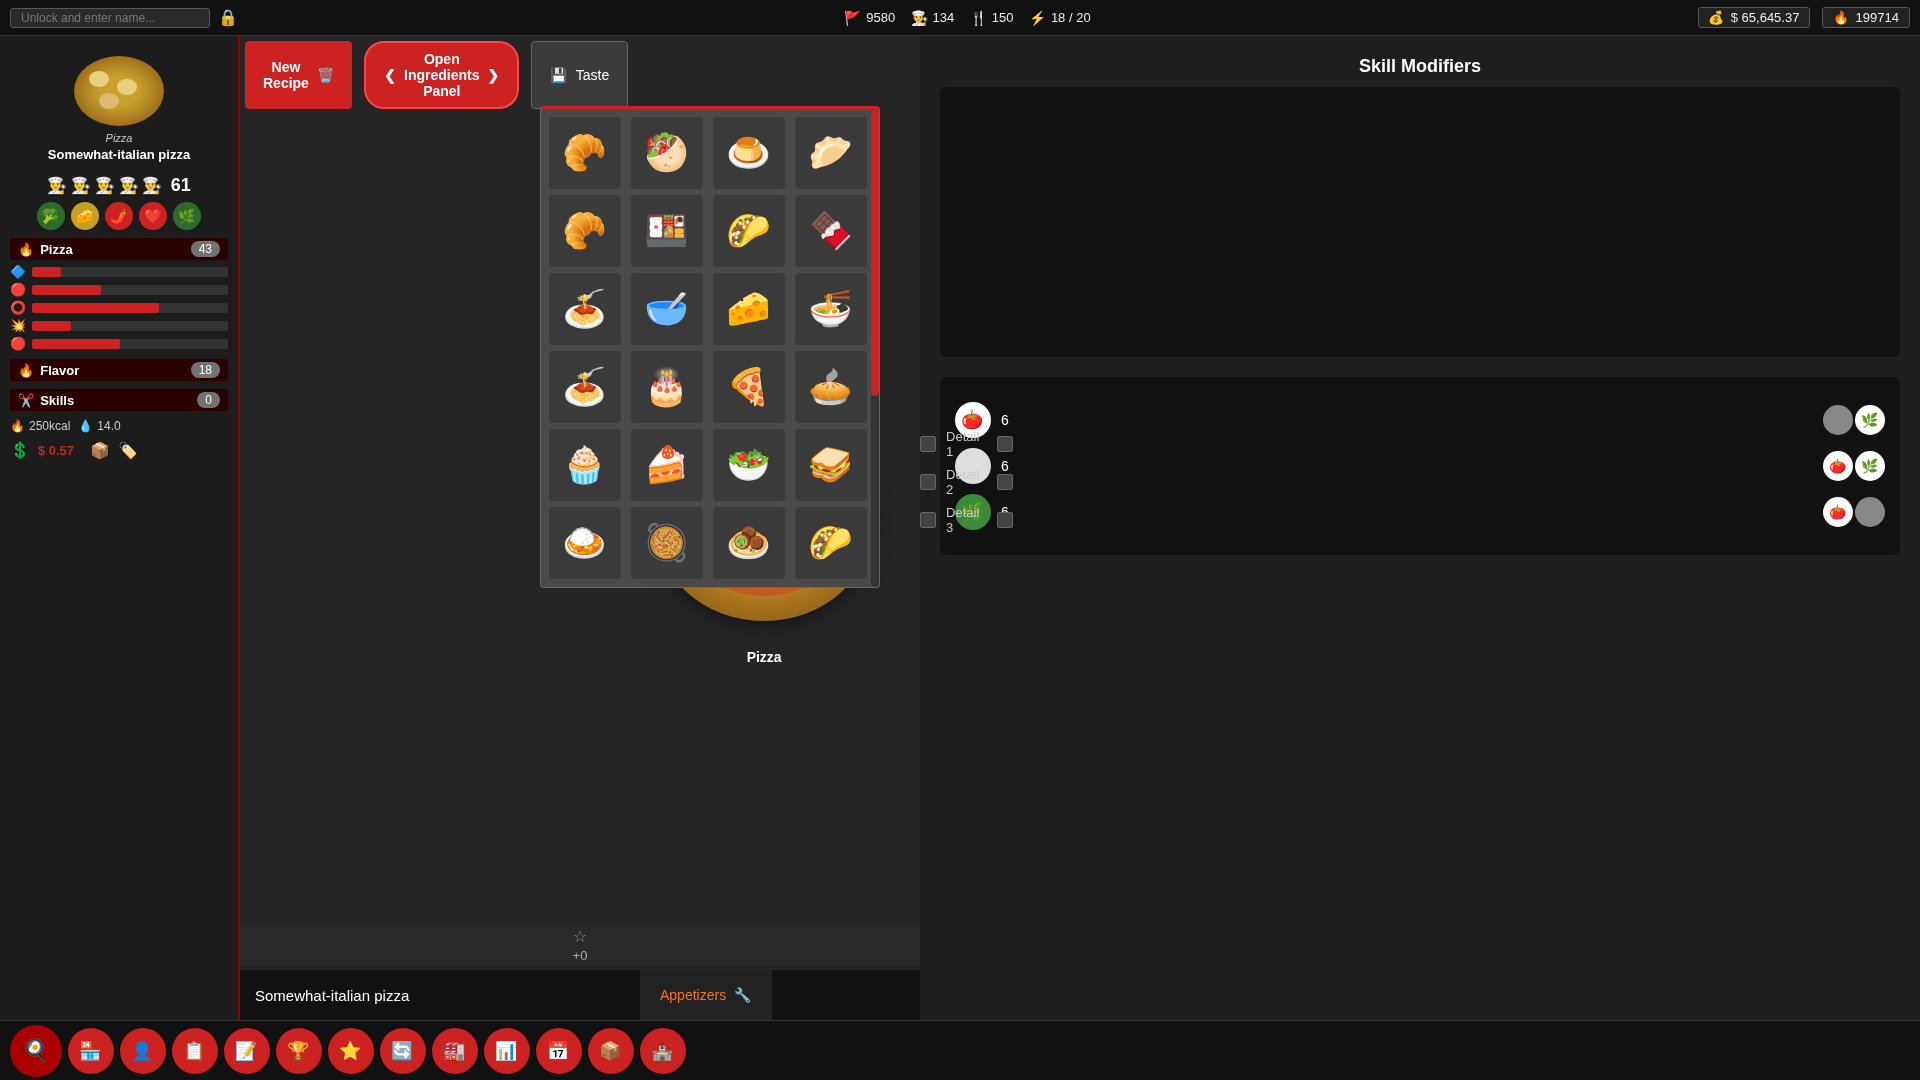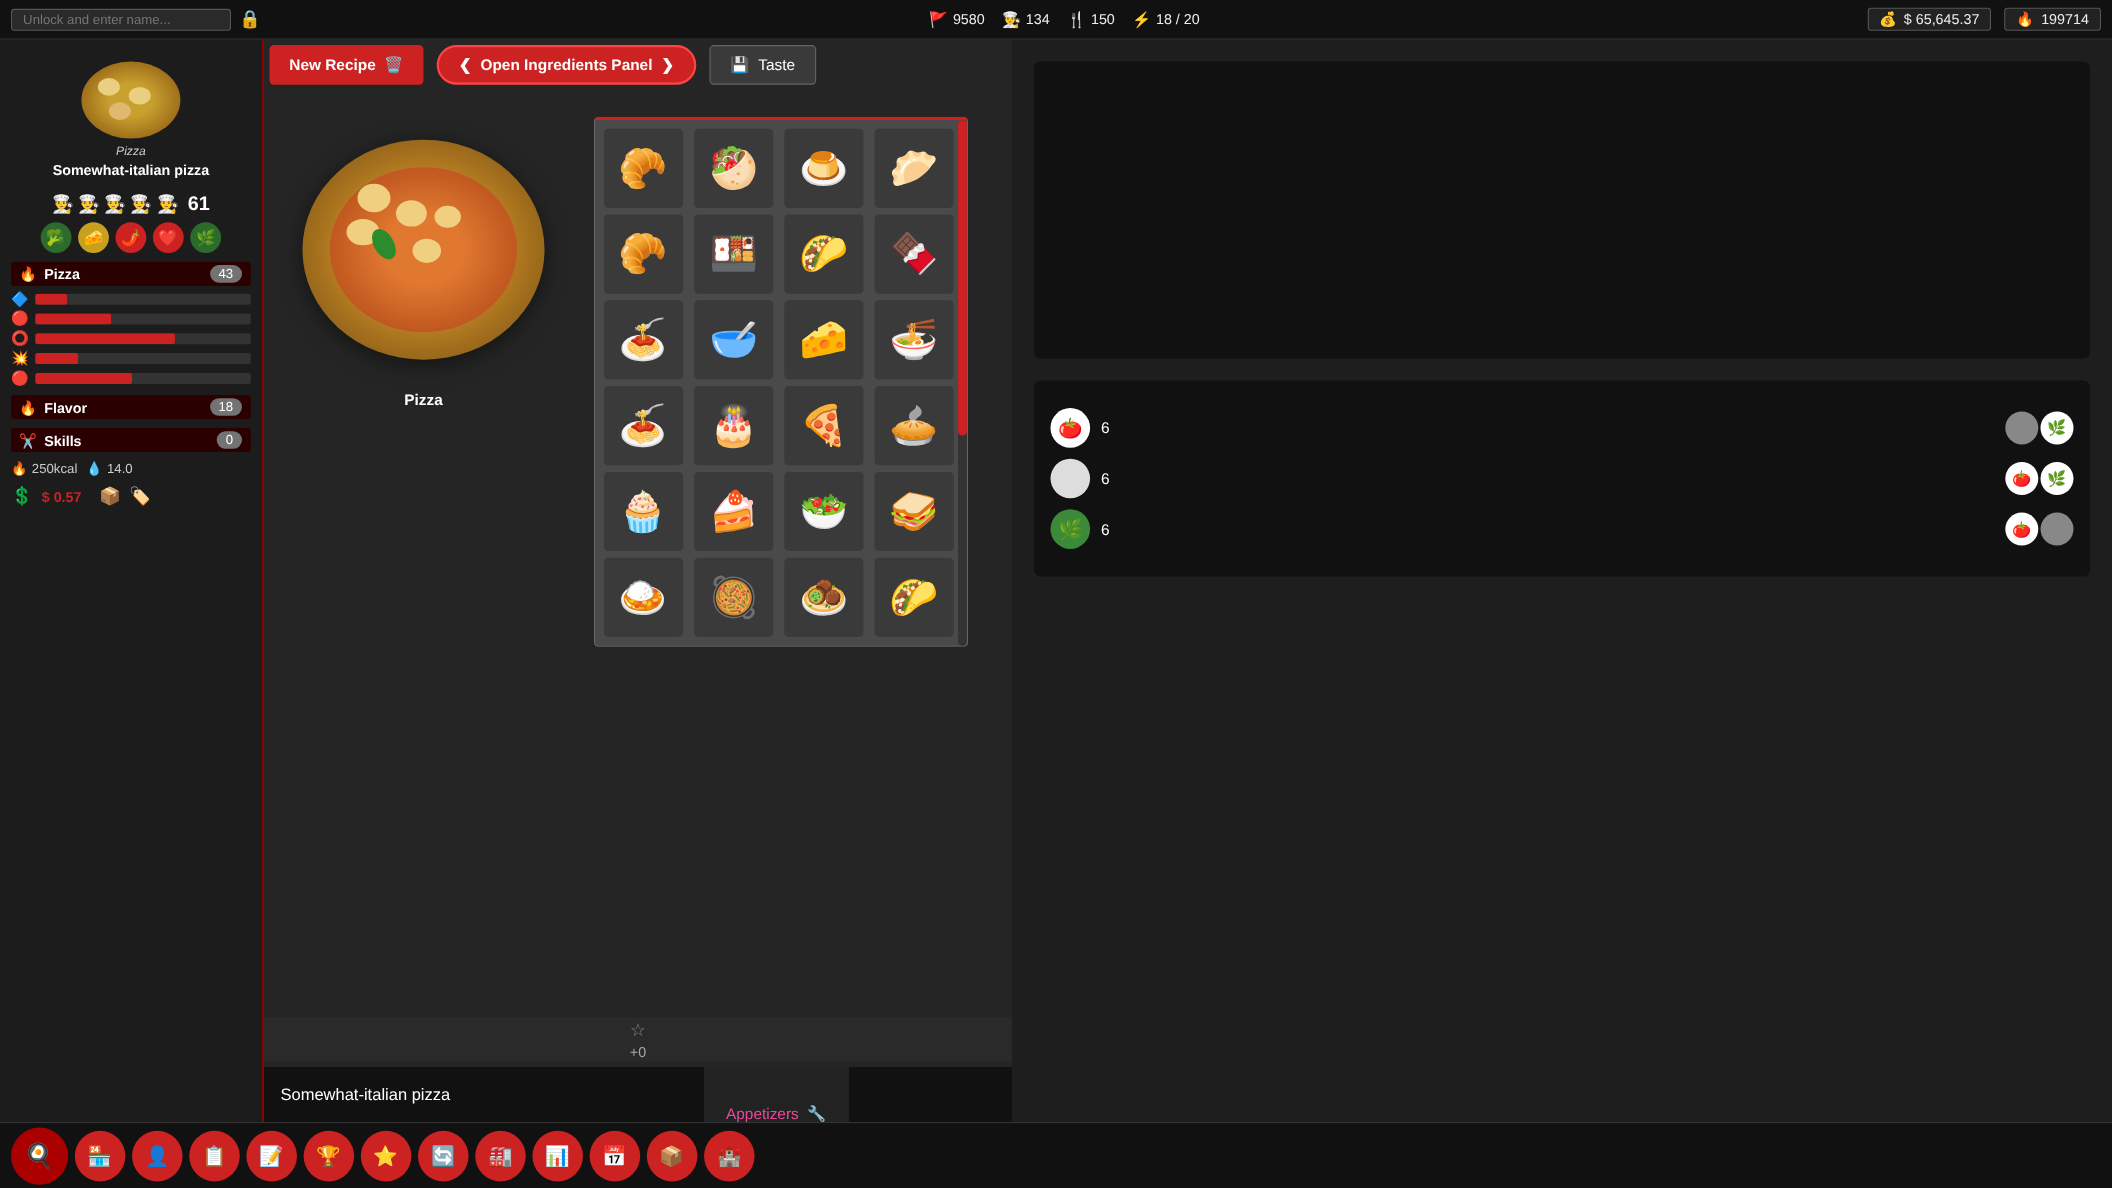--- a/index.html
+++ b/index.html
@@ -157,21 +157,20 @@
       background: #252525;
       display: flex;
     }
 
     
     #center-panel {
       width: 680px;
       position: relative;
       padding: 5px;
       display: flex;
-      flex-direction: column;
       align-items: center;
     }
 
     #toolbar {
       display: flex;
       gap: 12px;
       margin-bottom: 20px;
       align-self: flex-start;
     }
 
@@ -331,26 +330,26 @@
       font-size: 15px;
       padding: 0 15px;
       height: 100%;
       width: 400px;
       outline: none;
     }
 
     .category-btn {
       background: #222;
       border: none;
-      color: #ec4899;
+      color: #f97316;
       font-size: 14px;
       padding: 0 20px;
       height: 100%;
       cursor: pointer;
-      display: flex; align-items: flex-end; gap: 8px;
+      display: flex; align-items: center; gap: 8px;
     }
 
     
     #rating-bar {
       position: absolute;
       bottom: 50px;
       left: 300px;
       right: 650px;
       height: 40px;
       background: #2a2a2a;
@@ -739,20 +738,21 @@
       <input class="recipe-name-input" type="text" value="Somewhat-italian pizza" style="">
       <button class="category-btn">
         <span>Appetizers</span>
         <span>🔧</span>
       </button>
     </div>
   </div>
 
   <div id="right-panel">
     <div>
+      <div class="panel-title">Skill Modifiers</div>
       <div class="panel-box skill-modifiers-box"></div>
     </div>
 
     <div>
       <div class="panel-box aroma-matches-box">
 
         <div class="aroma-row">
           <div class="aroma-icon">🍅</div>
           <span class="aroma-count">6</span>
           <div class="aroma-matches-icons">

